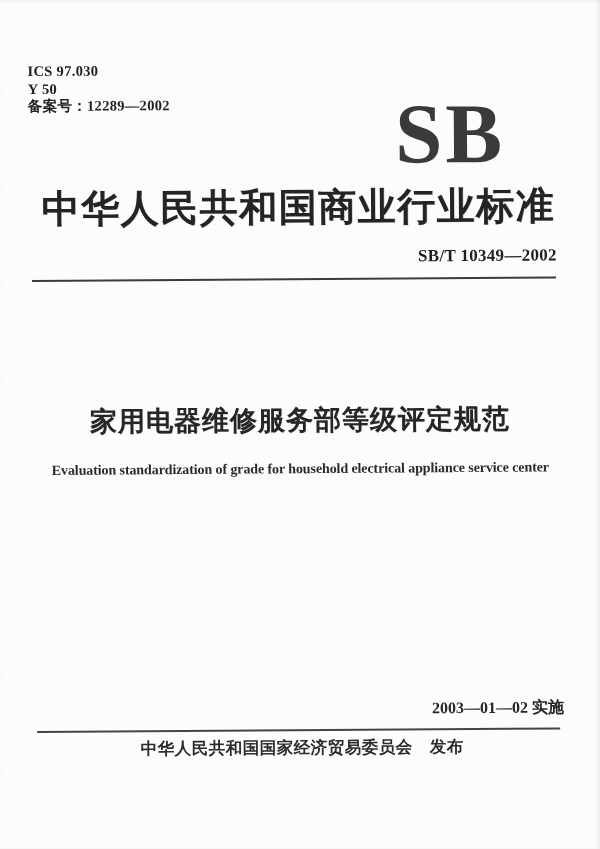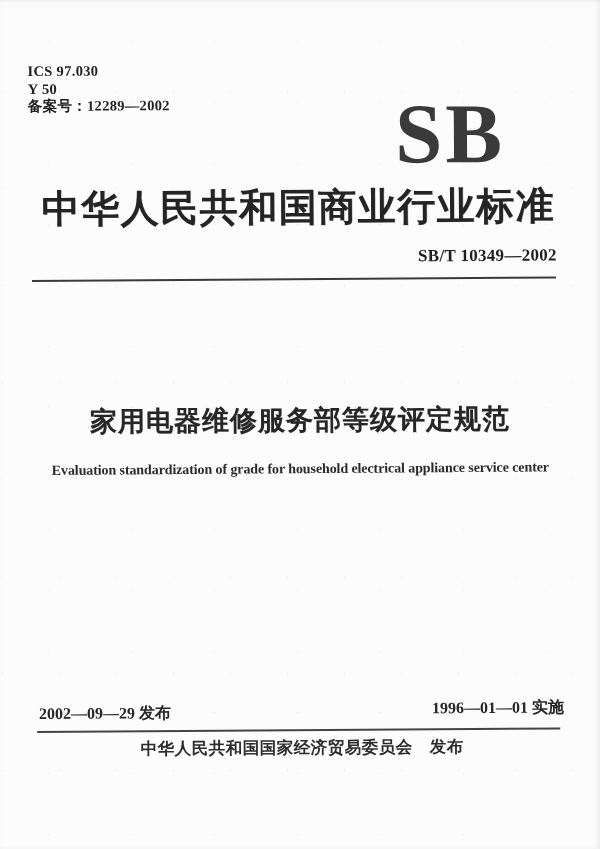--- a/index.html
+++ b/index.html
@@ -171,22 +171,21 @@
     <div class="standard-type">中华人民共和国商业行业标准</div>
 
     <div class="standard-no">SB/T 10349—2002</div>
 
     <hr class="rule-top">
 
     <div class="doc-title-zh">家用电器维修服务部等级评定规范</div>
 
     <div class="doc-title-en">Evaluation standardization of grade for household electrical appliance service center</div>
 
-    <div class="date-issue">2002—09—29 发布</div>
 
-    <div class="date-implement">1996—01—01 实施</div>
+    <div class="date-implement">2003—01—02 实施</div>
 
     <hr class="rule-bottom">
 
     <div class="publisher">中华人民共和国国家经济贸易委员会　发布</div>
 
   </div>
 </div>
 
 </body></html>

